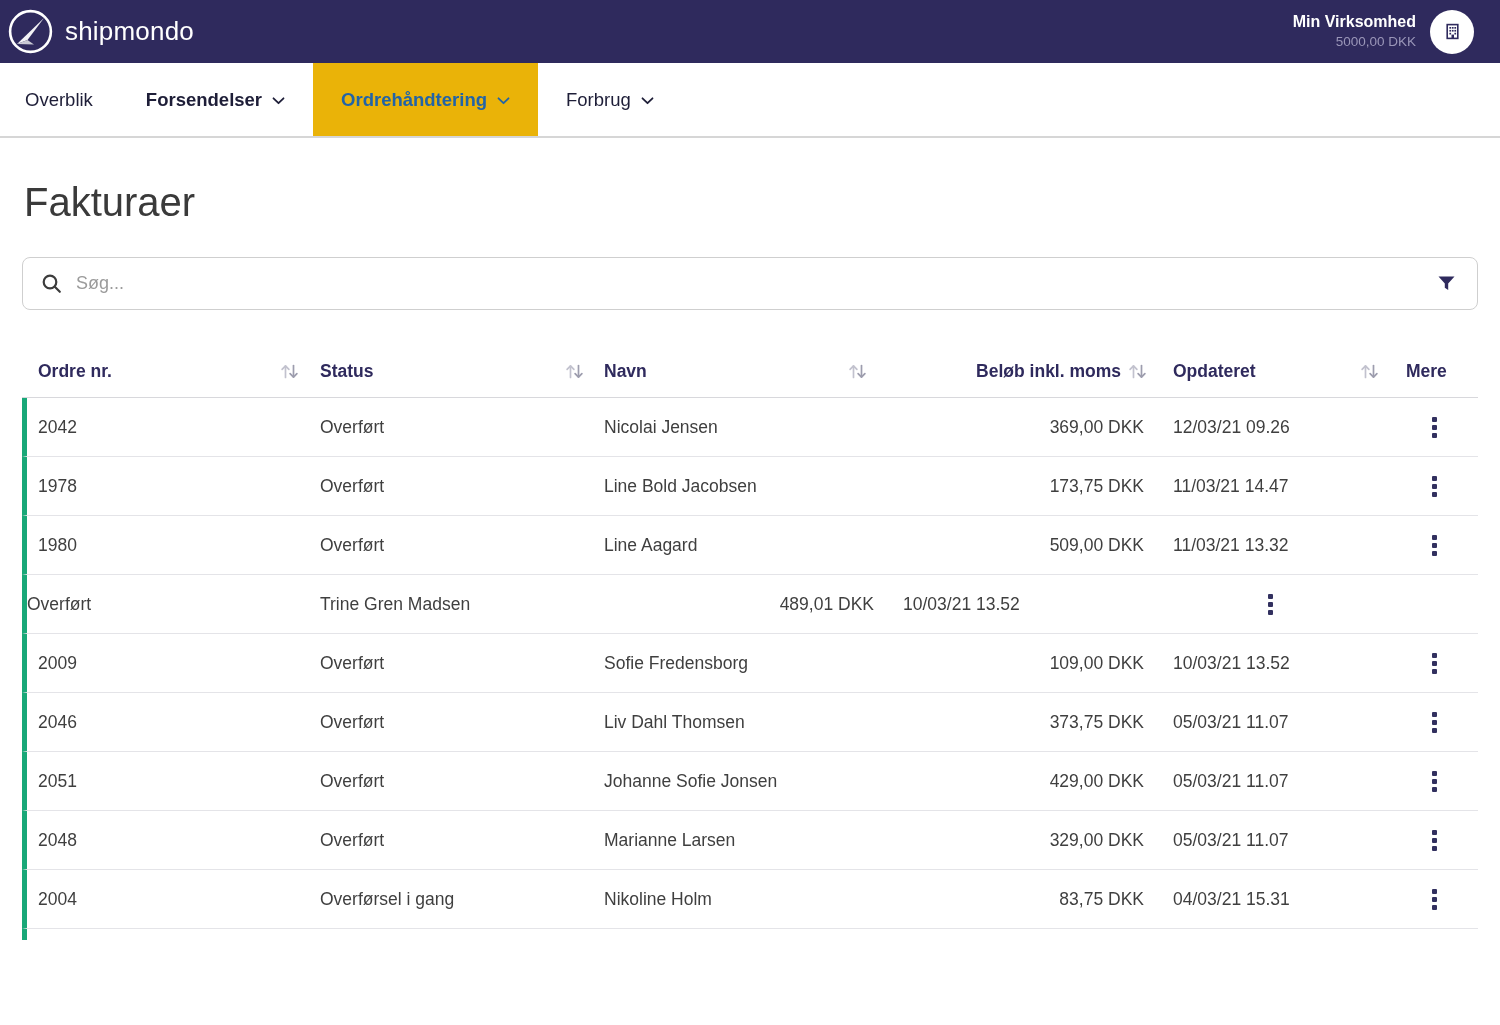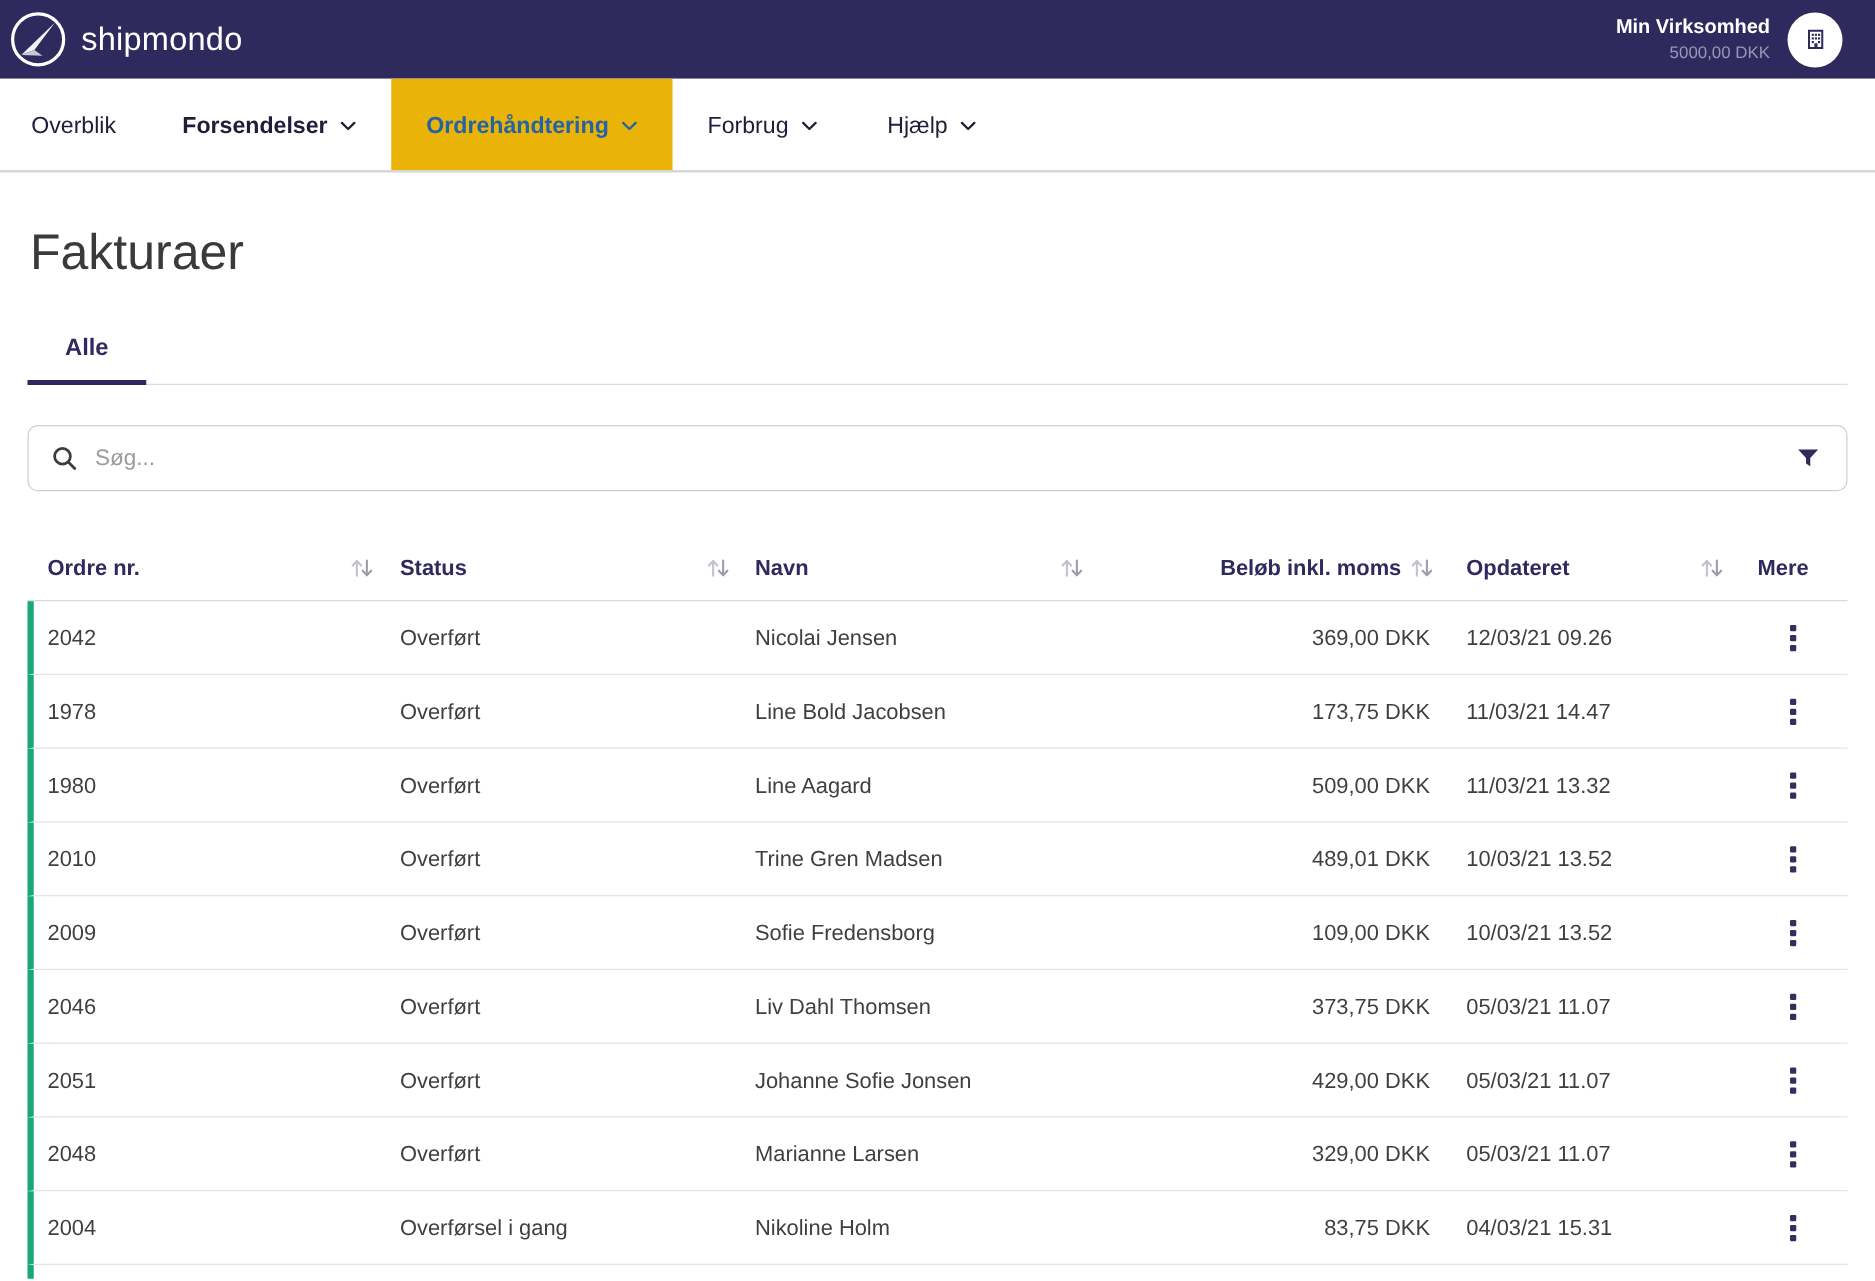--- a/index.html
+++ b/index.html
@@ -124,36 +124,25 @@
       <svg width="13" height="8" viewBox="0 0 13 8" fill="none" stroke="currentColor" stroke-width="1.8" stroke-linecap="round" stroke-linejoin="round">
         <path d="M1.5 1.3 L6.5 6.2 L11.5 1.3"></path>
       </svg>
     </div>
     <div class="nav-item">
       <span>Forbrug</span>
       <svg width="13" height="8" viewBox="0 0 13 8" fill="none" stroke="currentColor" stroke-width="1.8" stroke-linecap="round" stroke-linejoin="round">
         <path d="M1.5 1.3 L6.5 6.2 L11.5 1.3"></path>
       </svg>
     </div>
-    <div class="nav-item">
-      <span>Hjælp</span>
-      <svg width="13" height="8" viewBox="0 0 13 8" fill="none" stroke="currentColor" stroke-width="1.8" stroke-linecap="round" stroke-linejoin="round">
-        <path d="M1.5 1.3 L6.5 6.2 L11.5 1.3"></path>
-      </svg>
-    </div>
   </div>
 
 <div class="content">
   <h1 class="page-title">Fakturaer</h1>
 
-  <div class="tabs">
-    <div class="tab active">
-      <span>Alle</span>
-    </div>
-  </div>
 
   <div class="searchbar">
     <span style="display:flex;">
       <svg width="21" height="21" viewBox="0 0 21 21" fill="none" stroke="#3c3c3c" stroke-width="2.2">
         <circle cx="9" cy="9" r="6.3"></circle>
           <path d="M13.8 13.8 L18.8 18.8" stroke-linecap="round"></path>
       </svg>
     </span>
     <input type="text" placeholder="Søg..." style="">
     <span class="filter-btn">
@@ -277,21 +266,20 @@
             <span class="more-btn">
               <svg width="7" height="23" viewBox="0 0 7 23" fill="#32305f">
                 <rect x="1" y="1" width="5" height="5" rx="1"></rect>
                 <rect x="1" y="9" width="5" height="5" rx="1"></rect>
                 <rect x="1" y="17" width="5" height="5" rx="1"></rect>
               </svg>
             </span>
           </div>
         </div>
         <div class="trow">
-          <div class="cell c1">2010</div>
           <div class="cell c2">Overført</div>
           <div class="cell c3">Trine Gren Madsen</div>
           <div class="cell c4">489,01 DKK</div>
           <div class="cell c5">10/03/21 13.52</div>
           <div class="cell c6">
             <span class="more-btn">
               <svg width="7" height="23" viewBox="0 0 7 23" fill="#32305f">
                 <rect x="1" y="1" width="5" height="5" rx="1"></rect>
                 <rect x="1" y="9" width="5" height="5" rx="1"></rect>
                 <rect x="1" y="17" width="5" height="5" rx="1"></rect>

